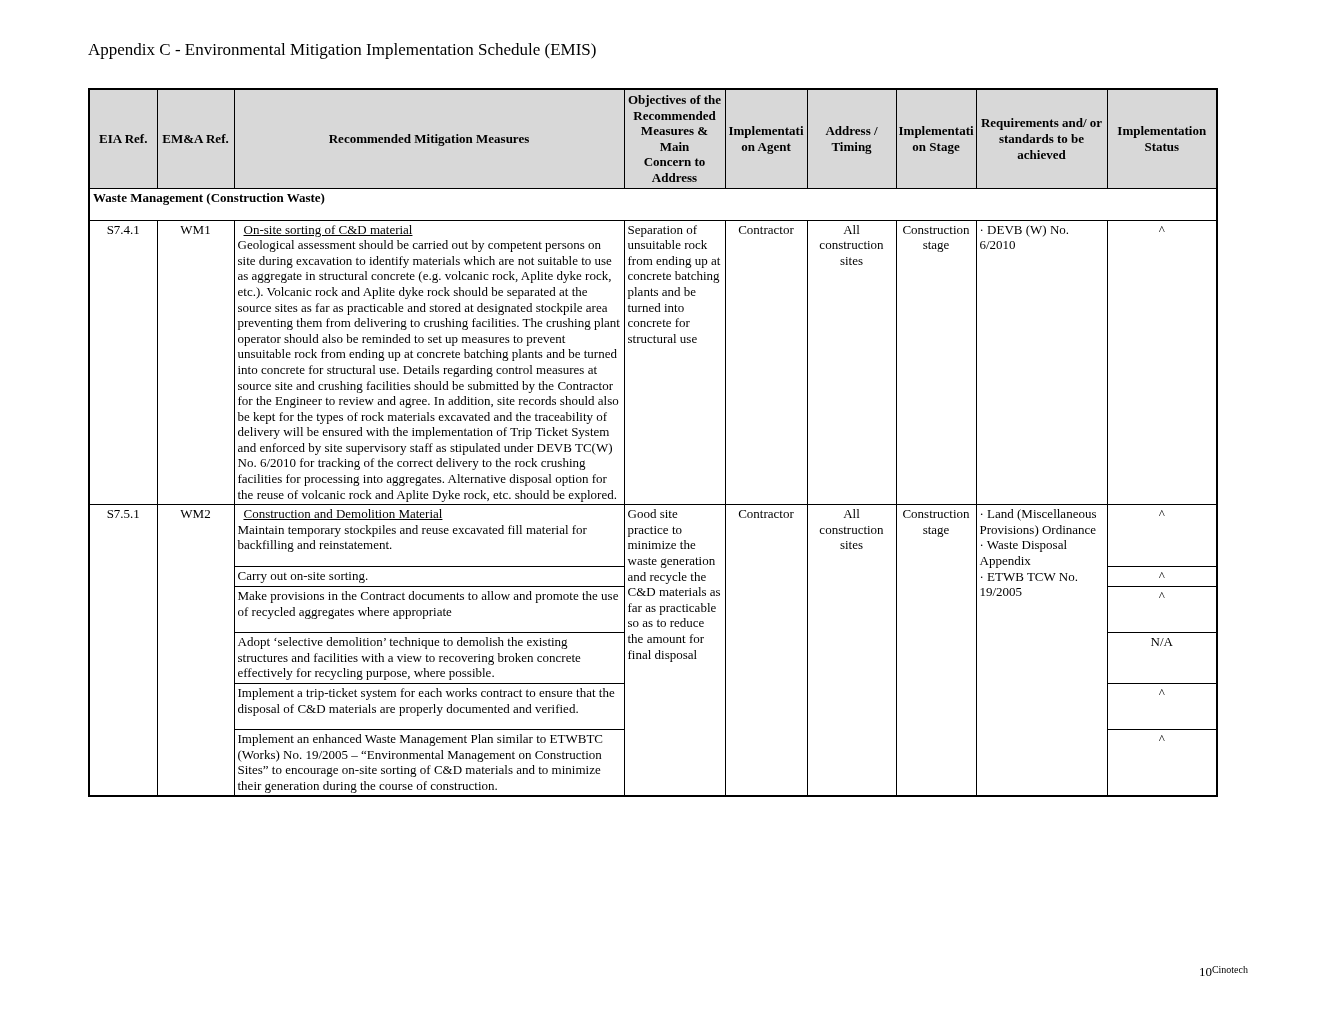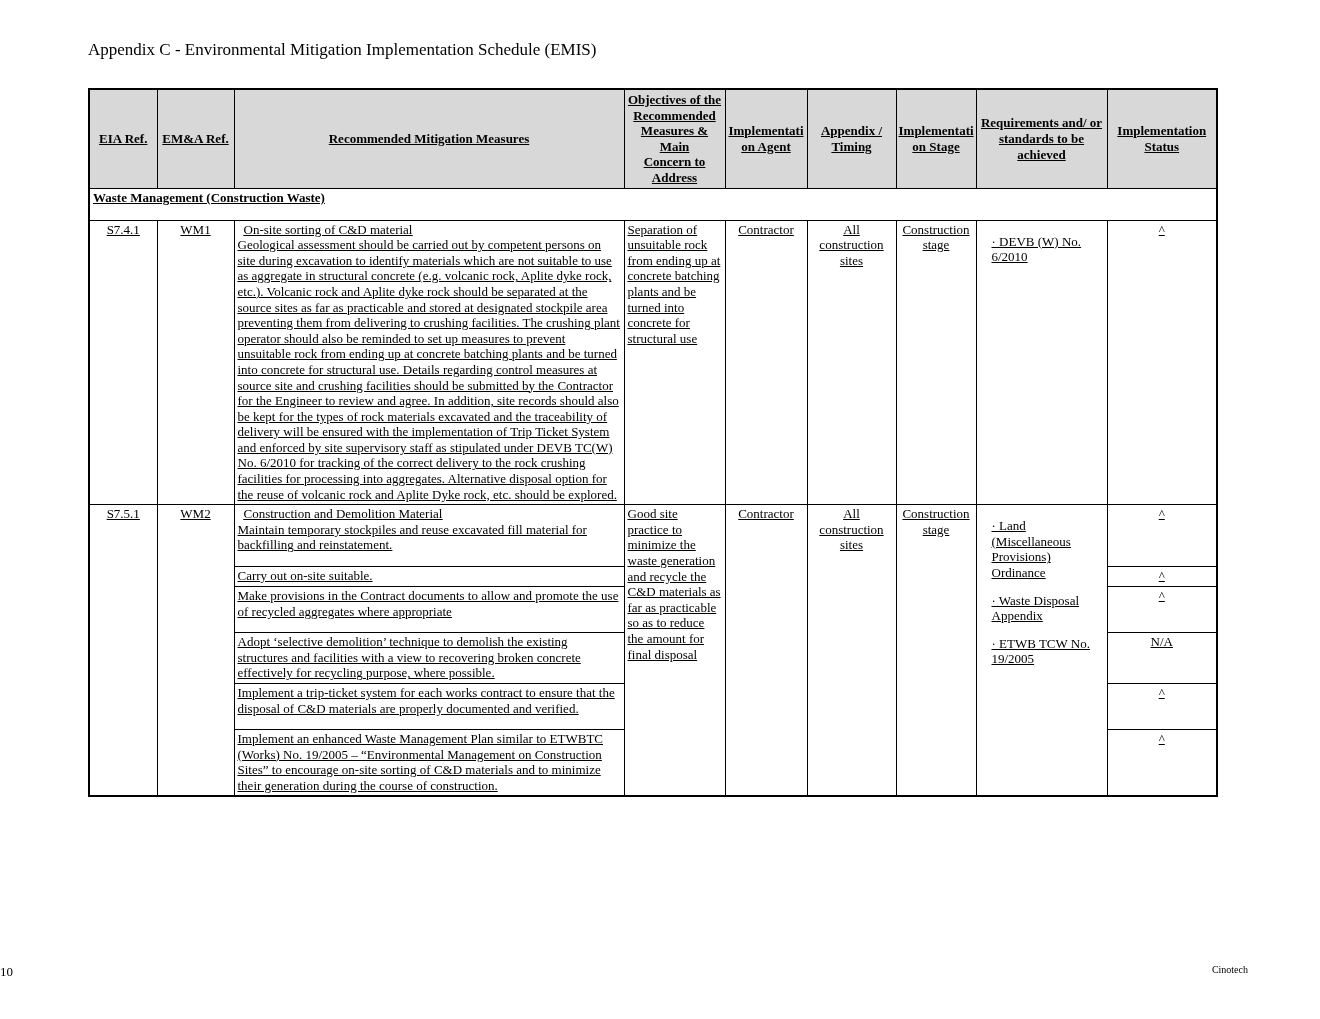--- a/index.html
+++ b/index.html
@@ -26,21 +26,20 @@
     width: 1128px;
     border: 2px solid var(--border, #000);
   }
   table.emis th, table.emis td {
     border: 1px solid var(--border, #000);
     vertical-align: top;
     font-size: 13px;
     line-height: 1.2;
     padding: 1px 3px 2px 3px;
     overflow: hidden;
-    text-decoration: underline;
   }
   table.emis thead th {
     background: var(--header-bg, #d8d8d8);
     font-weight: bold;
     text-align: center;
     vertical-align: middle;
     white-space: pre-line;
     height: 76px;
     padding: 2px 2px;
   }
@@ -52,26 +51,26 @@
   td.center { text-align: center; }
   td.status { text-align: center; }
   td.measures { text-align: left; }
   .m-title { text-decoration: underline; margin-left: 6px; }
   td.rh1 { height: 62px; }
   td.rh2 { height: 20px; }
   td.rh3 { height: 46px; }
   td.rh4 { height: 50px; }
   td.rh5 { height: 46px; }
   td.rh6 { height: 50px; }
-  .reqs div { margin: 12px; }
+  .reqs div { margin: 0; }
   .footer-pageno {
     position: absolute;
     left: 0; top: 964px;
     width: 1212px;
-    text-align: left;
+    text-align: right;
     font-size: 13px;
   }
   .footer-company {
     position: absolute;
     right: 72px; top: 964px;
     font-size: 10px;
   }
 </style>
 </head>
 <body>
@@ -96,21 +95,21 @@
         <th>EIA Ref.</th>
         <th>EM&amp;A Ref.</th>
         <th>Recommended Mitigation Measures</th>
         <th>Objectives of the
 Recommended
 Measures &amp; Main
 Concern to
 Address</th>
         <th>Implementati
 on Agent</th>
-        <th>Appendix /
+        <th>Address /
 Timing</th>
         <th>Implementati
 on Stage</th>
         <th>Requirements and/ or
 standards to be
 achieved</th>
         <th>Implementation
 Status</th>
       </tr>
     </thead>
@@ -149,21 +148,21 @@
         <td class="center" rowspan="6">Construction stage</td>
         <td class="reqs" rowspan="6">
           <div>· Land (Miscellaneous Provisions) Ordinance</div>
           <div>· Waste Disposal Appendix</div>
           <div>· ETWB TCW No. 19/2005</div>
         </td>
         <td class="status">^</td>
       </tr>
 
       <tr>
-        <td class="measures rh2">Carry out on-site suitable.</td>
+        <td class="measures rh2">Carry out on-site sorting.</td>
         <td class="status">^</td>
       </tr>
 
       <tr>
         <td class="measures rh3">Make provisions in the Contract documents to allow and promote the use of recycled aggregates where appropriate</td>
         <td class="status">^</td>
       </tr>
 
       <tr>
         <td class="measures rh4">Adopt ‘selective demolition’ technique to demolish the existing structures and facilities with a view to recovering broken concrete effectively for recycling purpose, where possible.</td>

